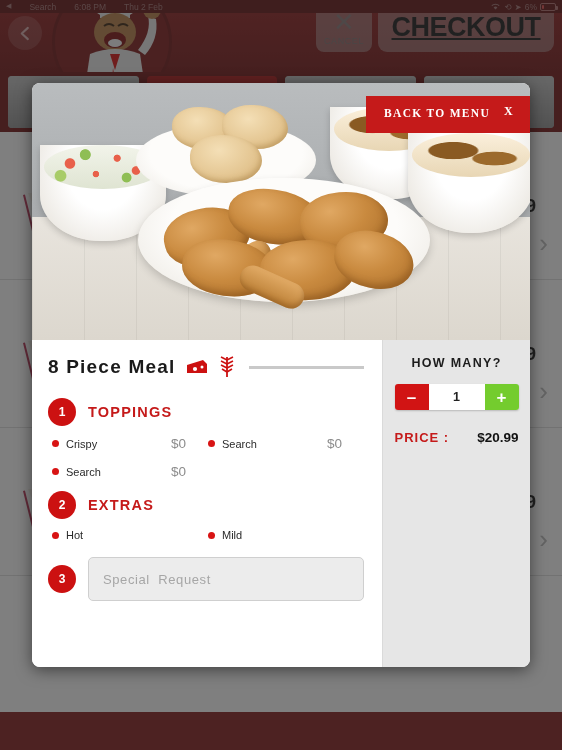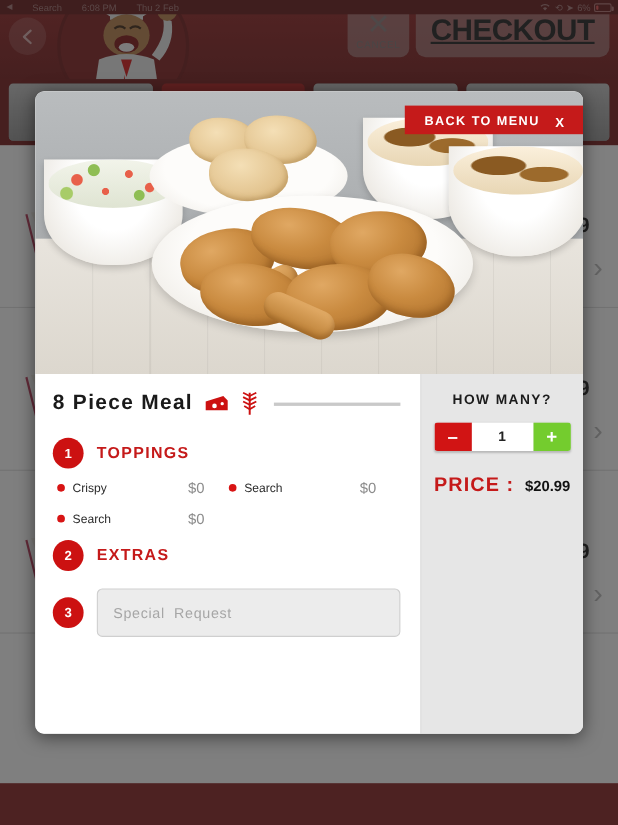--- a/index.html
+++ b/index.html
@@ -338,25 +338,26 @@
   }
 
   #back-to-menu-button {
     position: absolute;
     right: 0; top: 13px;
     background: #c51a1a;
     color: #fff;
     font-size: 11.5px;
     font-weight: bold;
     letter-spacing: 1.3px;
-    padding: 8px 16px 4px 18px;
-    display: flex;
-    align-items: center;
+    padding: 8px 16px 14px 18px;
+    display: flex;
+    align-items: flex-end;
     gap: 14px;
     z-index: 4;
+    font-family: Liberation Serif, serif;
   }
   #back-to-menu-button .btm-x { font-size: 12px; }
 
   
   #modal-body {
     flex: 1;
     display: flex;
     min-height: 0;
   }
   #options-pane {
@@ -501,21 +502,21 @@
     font-weight: bold;
     color: #222;
   }
   #price-row {
     display: flex;
     align-items: baseline;
     width: 124px;
     margin-top: 20px;
   }
   #price-label {
-    font-size: 18px; font-weight: bold;
+    font-size: 13px; font-weight: bold;
     color: #c51a1a; letter-spacing: 1px;
   }
   #price-value {
     margin-left: auto;
     font-size: 13.5px; font-weight: bold;
     color: #111;
   }
   #add-to-cart-button {
     margin-top: 22px;
     width: 104px; height: 34px;
@@ -721,20 +722,32 @@
           <span class="opt-label">Search</span>
           <span class="opt-price">$0</span>
         </div>
         <div class="option-item"></div>
       </div>
 
       <div class="section-head">
         <span class="step-badge">2</span>
         <span class="section-title">EXTRAS</span>
       </div>
+      <div class="option-grid">
+        <div class="option-item">
+          <span class="opt-dot"></span>
+          <span class="opt-label">Hot</span>
+          <span class="opt-price"></span>
+        </div>
+        <div class="option-item">
+          <span class="opt-dot"></span>
+          <span class="opt-label">Mild</span>
+          <span class="opt-price"></span>
+        </div>
+      </div>
 
       <div id="special-row">
         <span class="step-badge">3</span>
         <input id="special-request-input" type="text" placeholder="Special  Request" style="">
       </div>
     </div>
 
     <div id="purchase-pane">
       <div id="how-many-label">HOW  MANY?</div>
 

